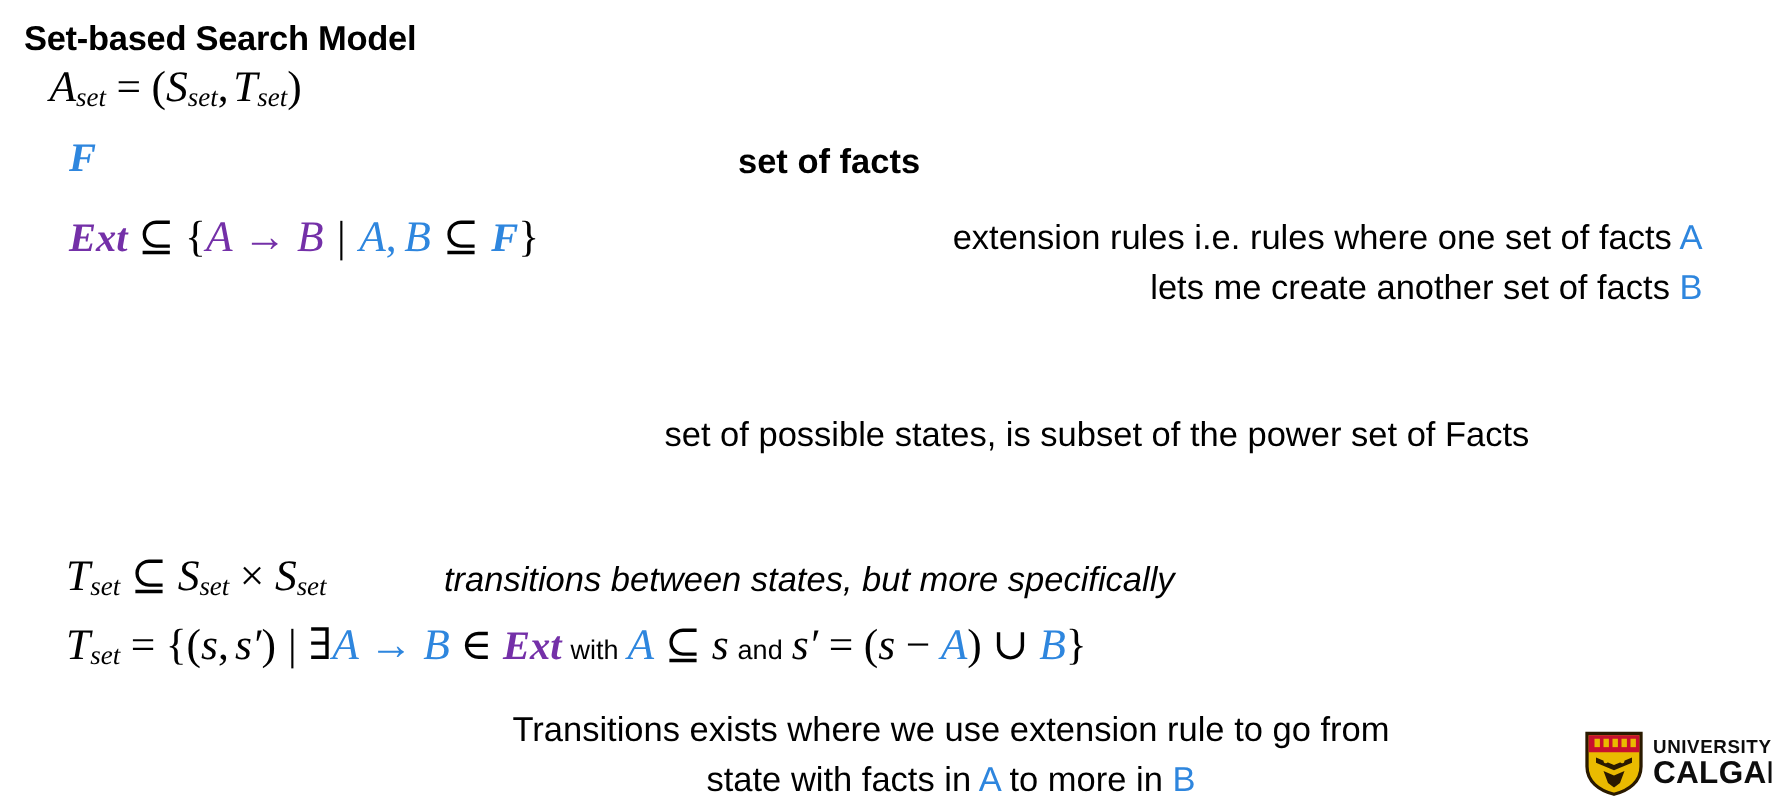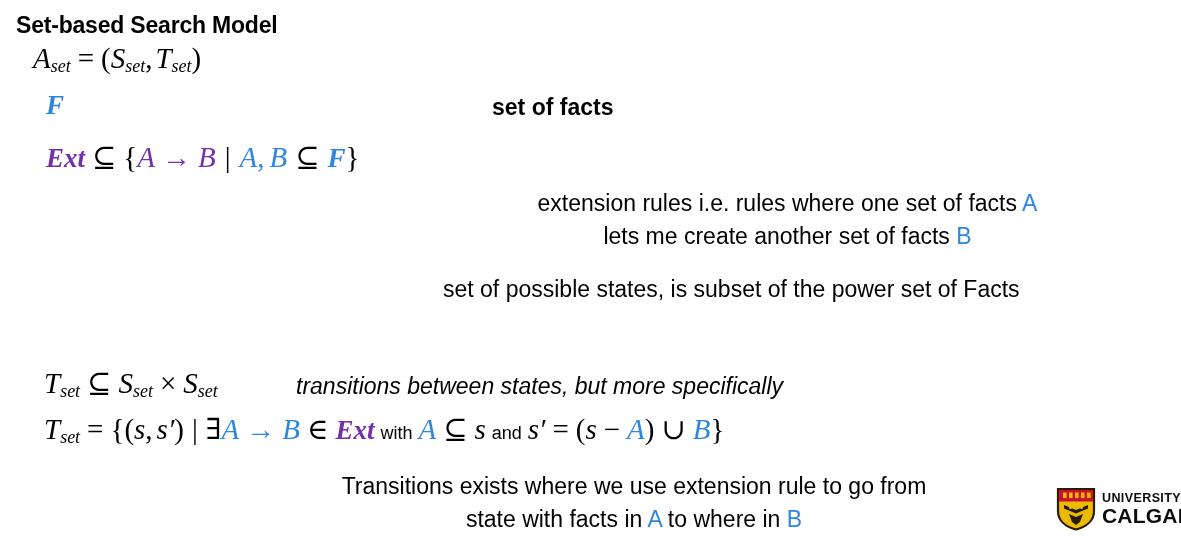--- a/index.html
+++ b/index.html
@@ -58,21 +58,21 @@
   .blue  { color: #2E86DE; }
   .purple{ color: #7430A8; }
   .bi    { font-weight: bold; font-style: italic; }
 
   .prose {
     font-family: "Liberation Sans", sans-serif;
     font-size: 23px;
     color: #000000;
     line-height: 1.42;
   }
-  .prose.right { text-align: center; margin-top: 45px; }
+  .prose.right { text-align: right; }
   .prose.center { text-align: center; }
 
   
   .logo {
     position: absolute;
     display: flex;
     align-items: center;
     gap: 6px;
   }
   .logo-shield { display: block; }
@@ -128,21 +128,21 @@
   </div>
 
   <div class="abs prose" style="left:296px; top:370px;font-style:italic;">transitions between states, but more specifically</div>
 
   <div class="abs math" style="left:44px; top:412px;">
     <span>T</span><sub>set</sub><span class="up" style="padding:0 7px;">=</span><span class="up">{</span><span class="up">(</span><span>s</span><span class="up">,</span><span style="padding-left:4px;">s′</span><span class="up">)</span><span class="up" style="padding:0 8px;">|</span><span class="up">∃</span><span class="blue">A</span><span class="up blue" style="padding:0 7px;">→</span><span class="blue">B</span><span class="up" style="padding:0 7px;">∈</span><span class="bi purple" style="font-size:27px;">Ext</span><span class="sans" style="padding:0 6px;">with</span><span class="blue">A</span><span class="up" style="padding:0 7px;">⊆</span><span>s</span><span class="sans" style="padding:0 6px;">and</span><span>s′</span><span class="up" style="padding:0 7px;">=</span><span class="up">(</span><span>s</span><span class="up" style="padding:0 7px;">−</span><span class="blue">A</span><span class="up">)</span><span class="up" style="padding:0 7px;">∪</span><span class="blue">B</span><span class="up">}</span>
   </div>
 
   <div class="abs prose center" style="left:226px; top:470px; width:816px;">
     <div>Transitions exists where we use extension rule to go from</div>
-    <div><span>state with facts in </span><span class="blue">A</span><span> to where in </span><span class="blue">B</span></div>
+    <div><span>state with facts in </span><span class="blue">A</span><span> to more in </span><span class="blue">B</span></div>
   </div>
 
   <div class="logo" style="left:1056px; top:487px;">
 
     <svg class="logo-shield" width="40" height="44" viewBox="0 0 40 44">
 
       <path d="M2 2 H38 V24 C38 34 30 40 20 42.5 C10 40 2 34 2 24 Z" fill="#EABB00" stroke="#2A1A00" stroke-width="2.2"></path>
 
       <path d="M3.1 3.1 H36.9 V14.5 H3.1 Z" fill="#C8102E"></path>
 

